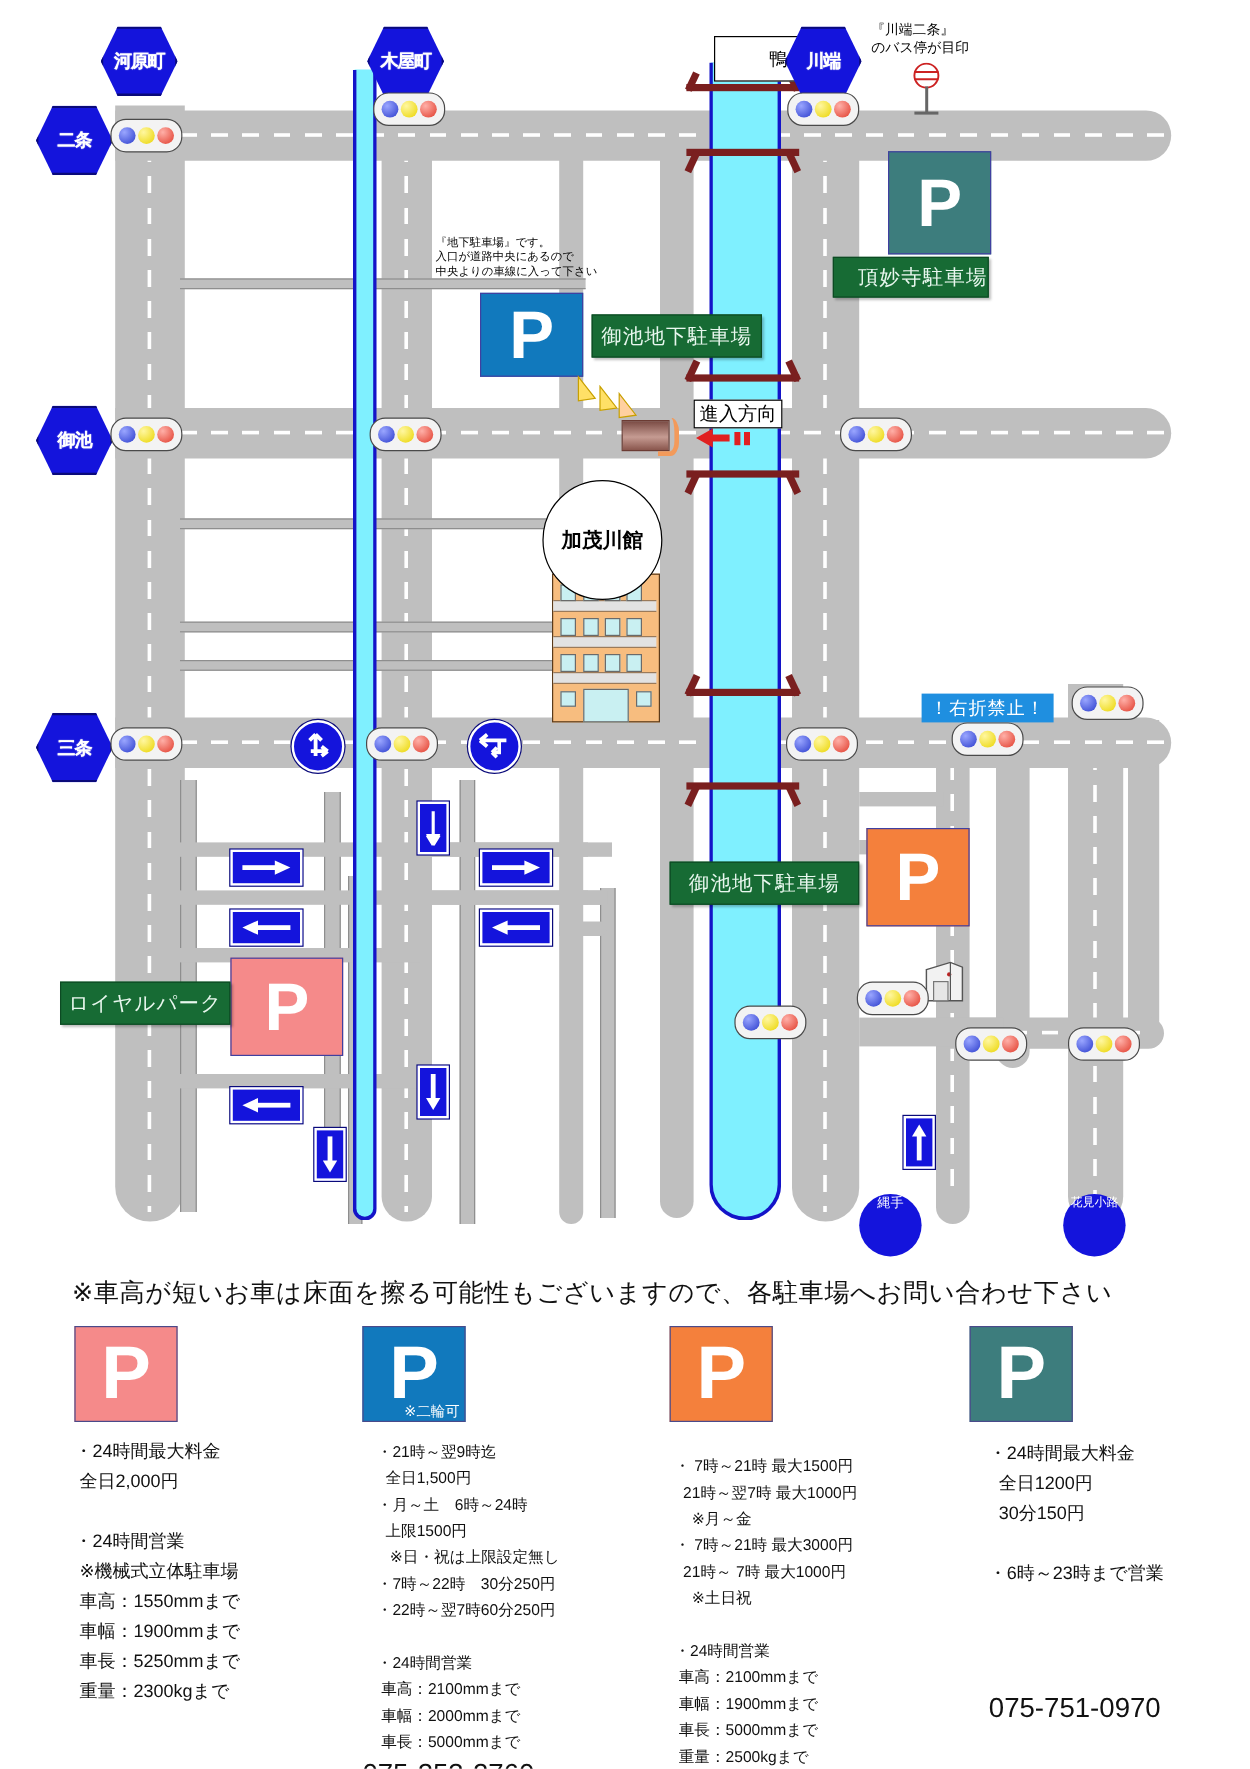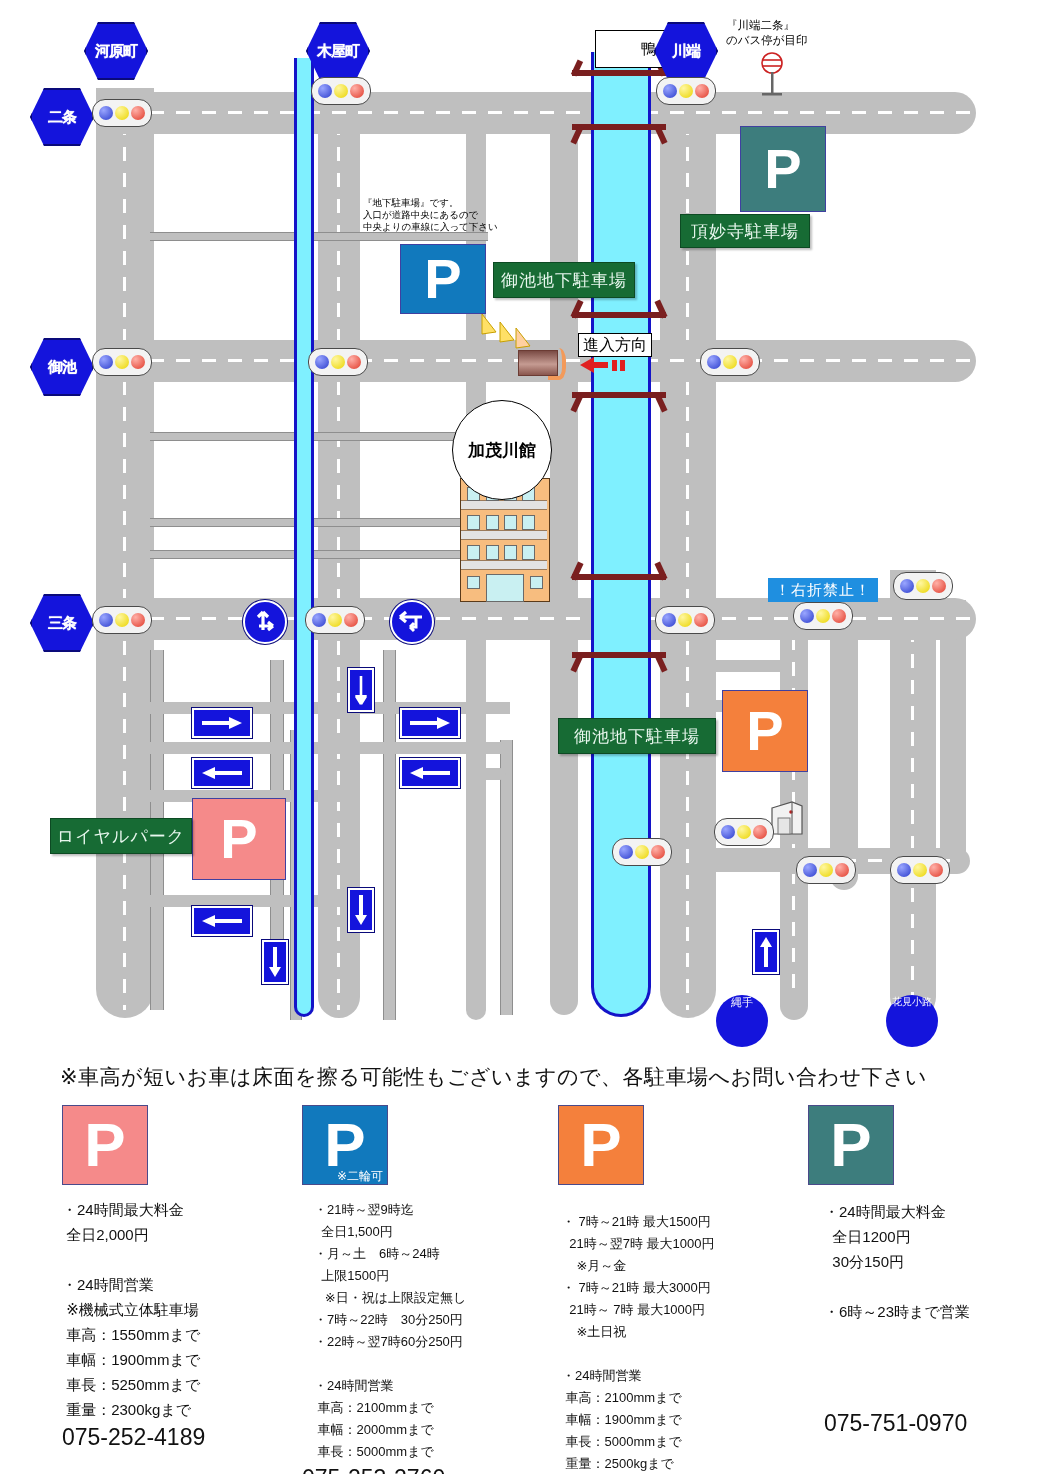--- a/index.html
+++ b/index.html
@@ -257,21 +257,21 @@
     </svg>
   </div>
 
   <div class="note" style="left:363px;top:197px;">『地下駐車場』です。
 入口が道路中央にあるので
 中央よりの車線に入って下さい</div>
 
   <div class="pbox" style="left:740px;top:126px;width:84px;height:84px;background:#3d7d7d;">
     <span>P</span>
   </div>
-  <div class="plate" style="left:680px;top:214px;width:128px;height:32px;">
+  <div class="plate" style="left:694px;top:214px;width:128px;height:32px;justify-content:flex-end;">
     <span>頂妙寺駐車場</span>
   </div>
 
   <div class="pbox" style="left:400px;top:244px;width:84px;height:68px;background:#1179bd;">
     <span>P</span>
   </div>
   <div class="plate" style="left:493px;top:262px;width:140px;height:34px;">
     <span>御池地下駐車場</span>
   </div>
 
@@ -503,21 +503,20 @@
     </div>
     <div class="ltext">・24時間最大料金
  全日2,000円
 
 ・24時間営業
  ※機械式立体駐車場
  車高：1550mmまで
  車幅：1900mmまで
  車長：5250mmまで
  重量：2300kgまで</div>
-    <div class="lphone">075-252-4189</div>
   </div>
 
   <div class="lcol" style="left:302px;width:250px;">
     <div class="lbox" style="width:84px;height:78px;background:#1179bd;">
       <span>P</span>
       <span class="bike">※二輪可</span>
     </div>
     <div class="ltext sm" style="margin-top:14px;">・21時～翌9時迄
   全日1,500円
 ・月～土　6時～24時

